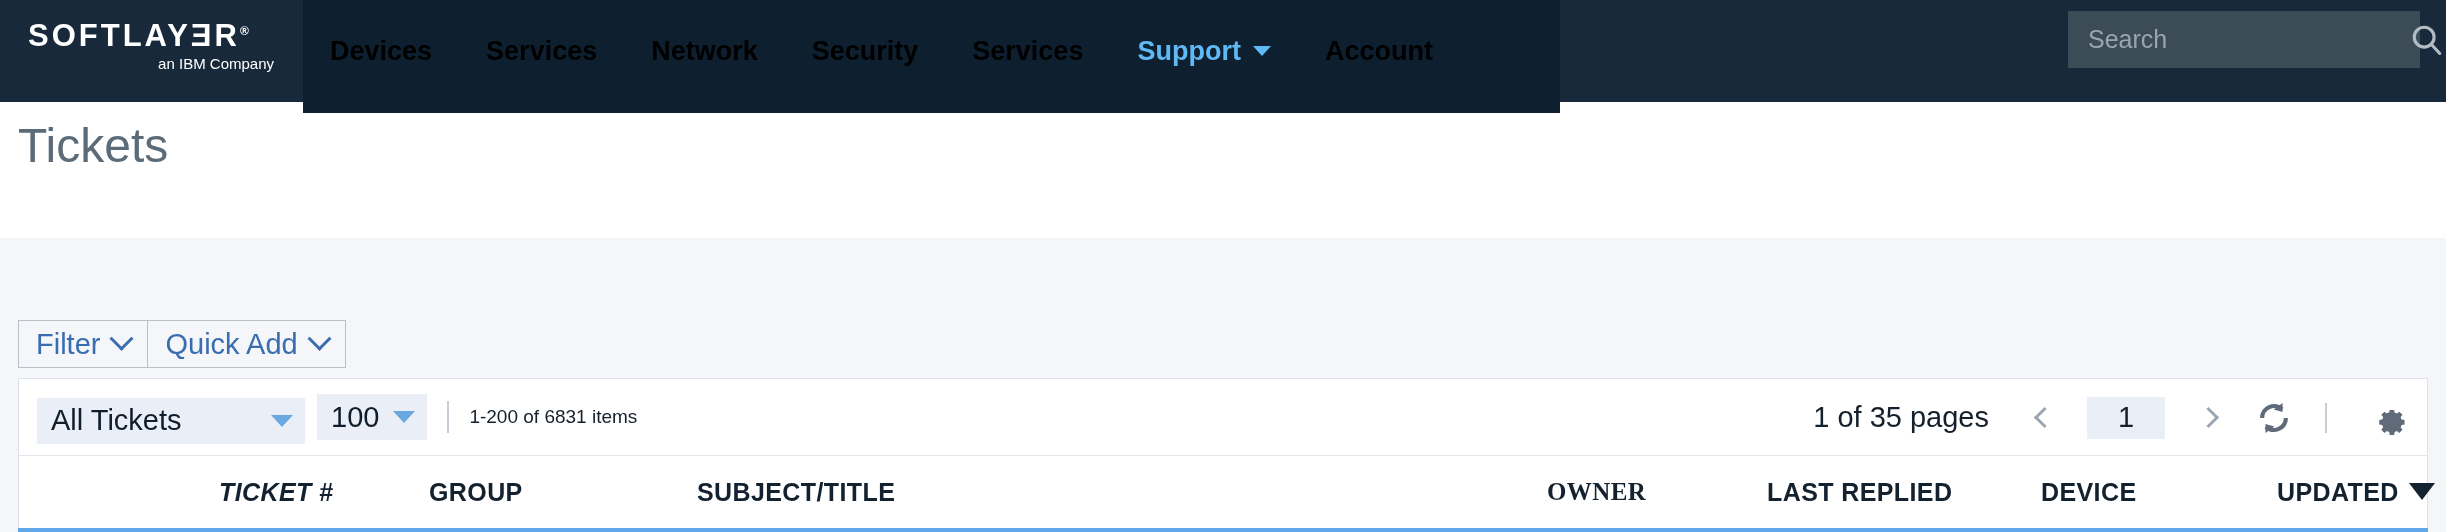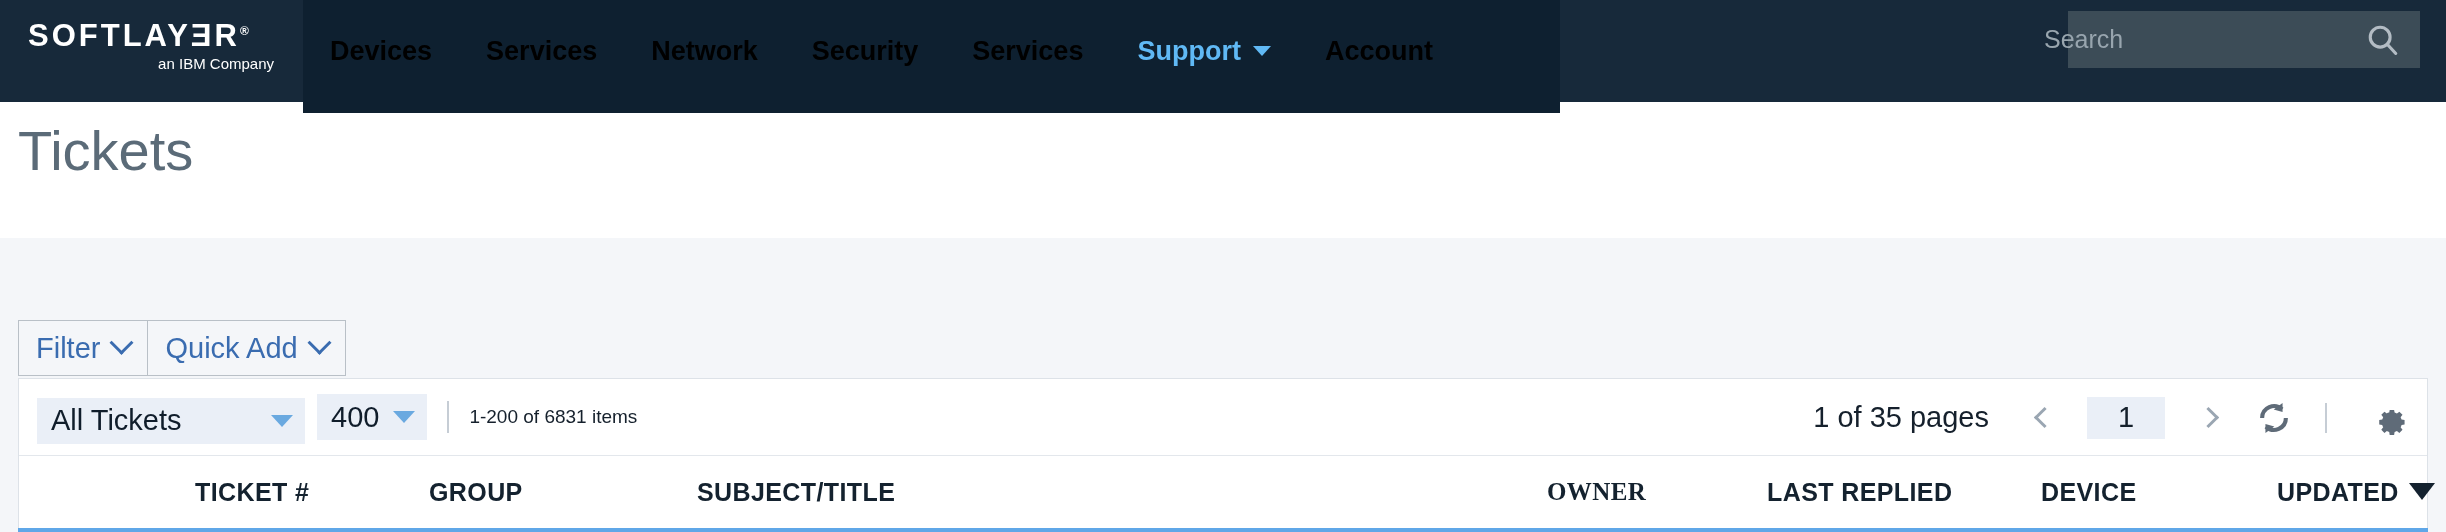--- a/index.html
+++ b/index.html
@@ -95,40 +95,39 @@
     position: absolute;
     top: 11px;
     right: 26px;
     width: 352px;
     height: 57px;
     background: #3c4c57;
     display: flex;
     align-items: center;
     padding: 0 20px;
     z-index: 7;
-    justify-content: flex-end;
   }
   .searchbox input {
     flex: 1;
     background: transparent;
     border: none;
     outline: none;
     color: #c3ccd3;
     font-size: 25px;
     font-family: "Liberation Sans", sans-serif;
   }
   .searchbox input::placeholder { color: #98a5ae; }
   .search-icon { width: 34px; height: 34px; flex: none; }
 
   
   .page-title {
     position: absolute;
     top: 118px;
     left: 18px;
-    font-size: 56px;
+    font-size: 48px;
     font-weight: 300;
     color: #5b6b78;
     letter-spacing: 0px;
     text-align: right;
   }
 
   
   .body-area {
     position: absolute;
     top: 238px; left: 0;
@@ -137,21 +136,21 @@
     background: #f4f6f9;
   }
 
   .btnrow {
     position: absolute;
     top: 320px;
     left: 18px;
     display: flex;
   }
   .tbtn {
-    height: 56px;
+    height: 48px;
     border: 1px solid #b9c0c7;
     background: #f4f6f9;
     color: #3a6cb0;
     font-size: 29px;
     display: flex;
     align-items: center;
     gap: 13px;
     padding: 0 17px;
     cursor: pointer;
     margin-right: -1px;
@@ -364,21 +363,21 @@
 </div>
 
 <div class="panel">
 
   <div class="toolbar">
     <div class="sel wide">
       <span>All Tickets</span>
       <span class="tri-down"></span>
     </div>
     <div class="sel narrow" style="margin-left:12px;">
-      <span>400</span>
+      <span>100</span>
       <span class="tri-down"></span>
     </div>
     <span class="vdivider"></span>
     <span class="count-txt">1-200 of 6831 items</span>
 
     <div class="pager">
       <span class="pages-txt">1 of 35 pages</span>
       <span class="arrow prev">
           <i></i>
         </span>
@@ -397,21 +396,21 @@
       <span class="small-div"></span>
       <span class="icon-btn">
         <svg viewBox="0 0 24 24" width="38" height="38">
           <path fill="#5f6b78" d="M12 8.4a3.6 3.6 0 1 0 0 7.2 3.6 3.6 0 0 0 0-7.2zm9.2 4.9l-1.9-.3a7.6 7.6 0 0 0-.6-1.5l1.2-1.5-2-2-1.5 1.2a7.6 7.6 0 0 0-1.5-.6L14.6 7h-2.8l-.3 1.6a7.6 7.6 0 0 0-1.5.6L8.5 8l-2 2 1.2 1.5a7.6 7.6 0 0 0-.6 1.5l-1.9.3v2.8l1.9.3c.13.52.33 1.02.6 1.5L6.5 19.4l2 2 1.5-1.2c.48.27.98.47 1.5.6l.3 1.9h2.8l.3-1.9c.52-.13 1.02-.33 1.5-.6l1.5 1.2 2-2-1.2-1.5c.27-.48.47-.98.6-1.5l1.9-.3z"></path>
         </svg>
       </span>
     </div>
   </div>
 
   <div class="thead">
-    <div class="th" style="left:176px;">TICKET #</div>
+    <div class="th" style="left:200px;font-style:italic;">TICKET #</div>
     <div class="th" style="left:410px;">GROUP</div>
     <div class="th" style="left:678px;">SUBJECT/TITLE</div>
     <div class="th" style="left:1528px;font-family:Liberation Serif, serif;">OWNER</div>
     <div class="th" style="left:1748px;">LAST REPLIED</div>
     <div class="th" style="left:2022px;">DEVICE</div>
     <div class="th" style="left:2258px;"><span>UPDATED</span><span class="sort-tri"></span></div>
   </div>
 
 </div>
 

